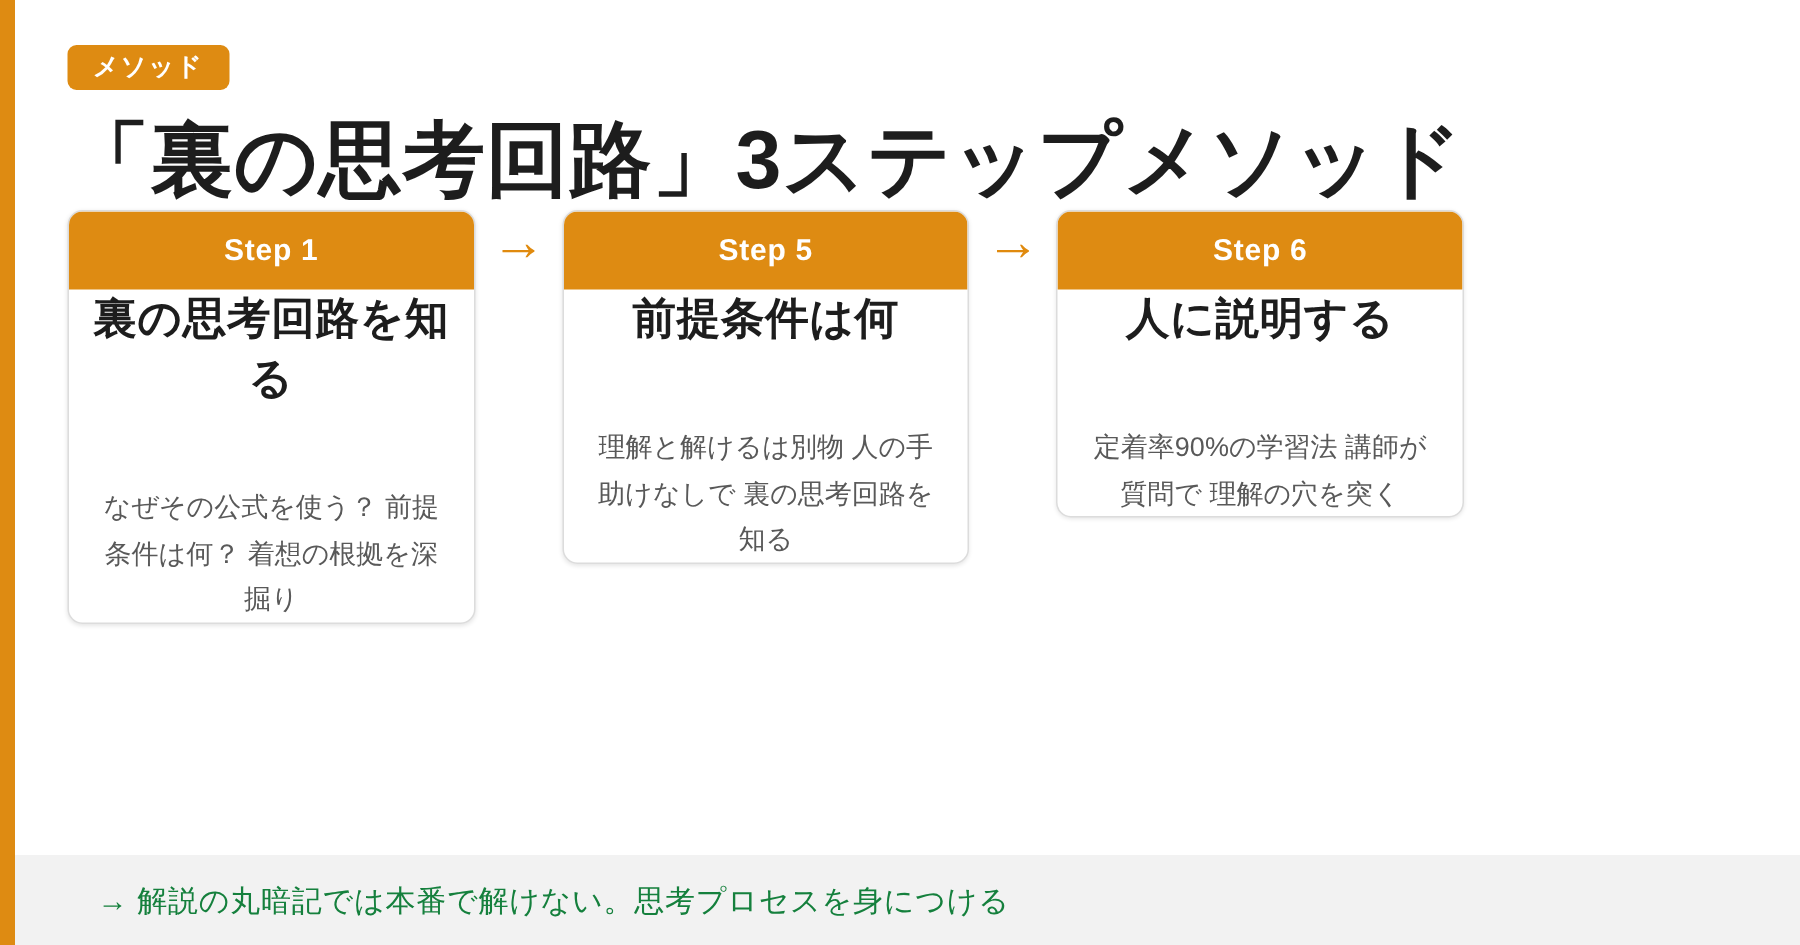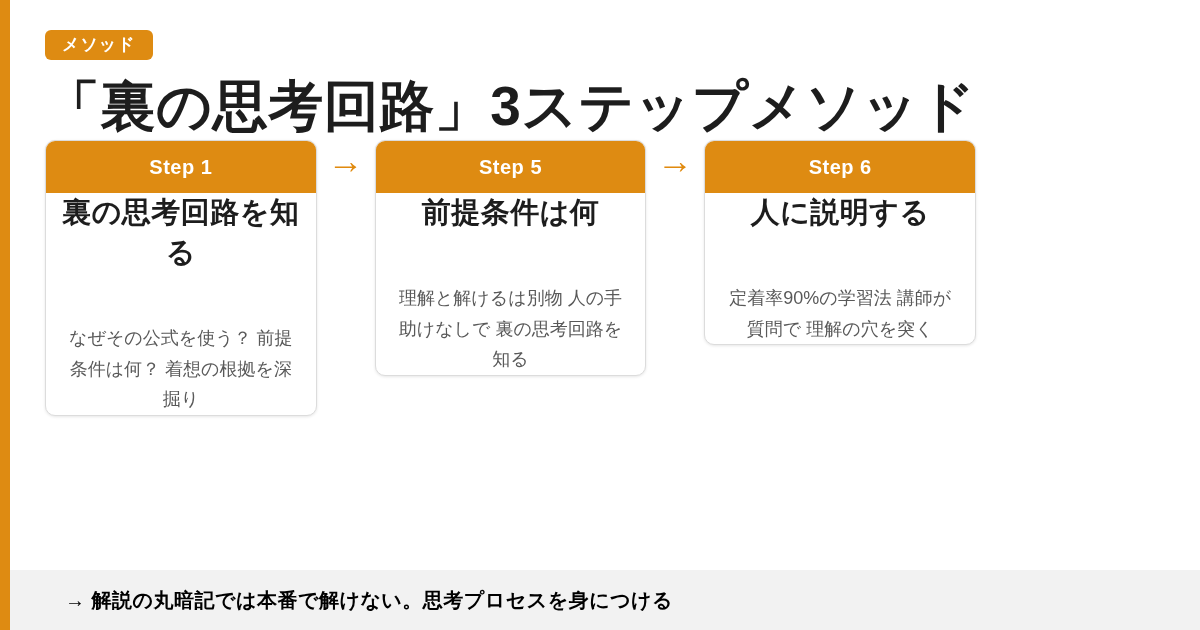--- a/index.html
+++ b/index.html
@@ -83,21 +83,21 @@
   }
   .footer-bar{
     position:absolute;left:0;bottom:0;
     width:1200px;height:60px;
     background:var(--footer-bg);
     display:flex;align-items:center;
     padding-left:65px;
     z-index:2;
   }
   .footer-text{
-    font-size:20px;color:#000000;letter-spacing:0.5px;font-weight:bold;
+    font-size:20px;color:#15803d;letter-spacing:0.5px;
   }
 </style>
 </head>
 <body>
 
 <div class="left-bar"></div>
 
 <span class="badge">メソッド</span>
 
 <h1 class="page-title">「裏の思考回路」3ステップメソッド</h1>

